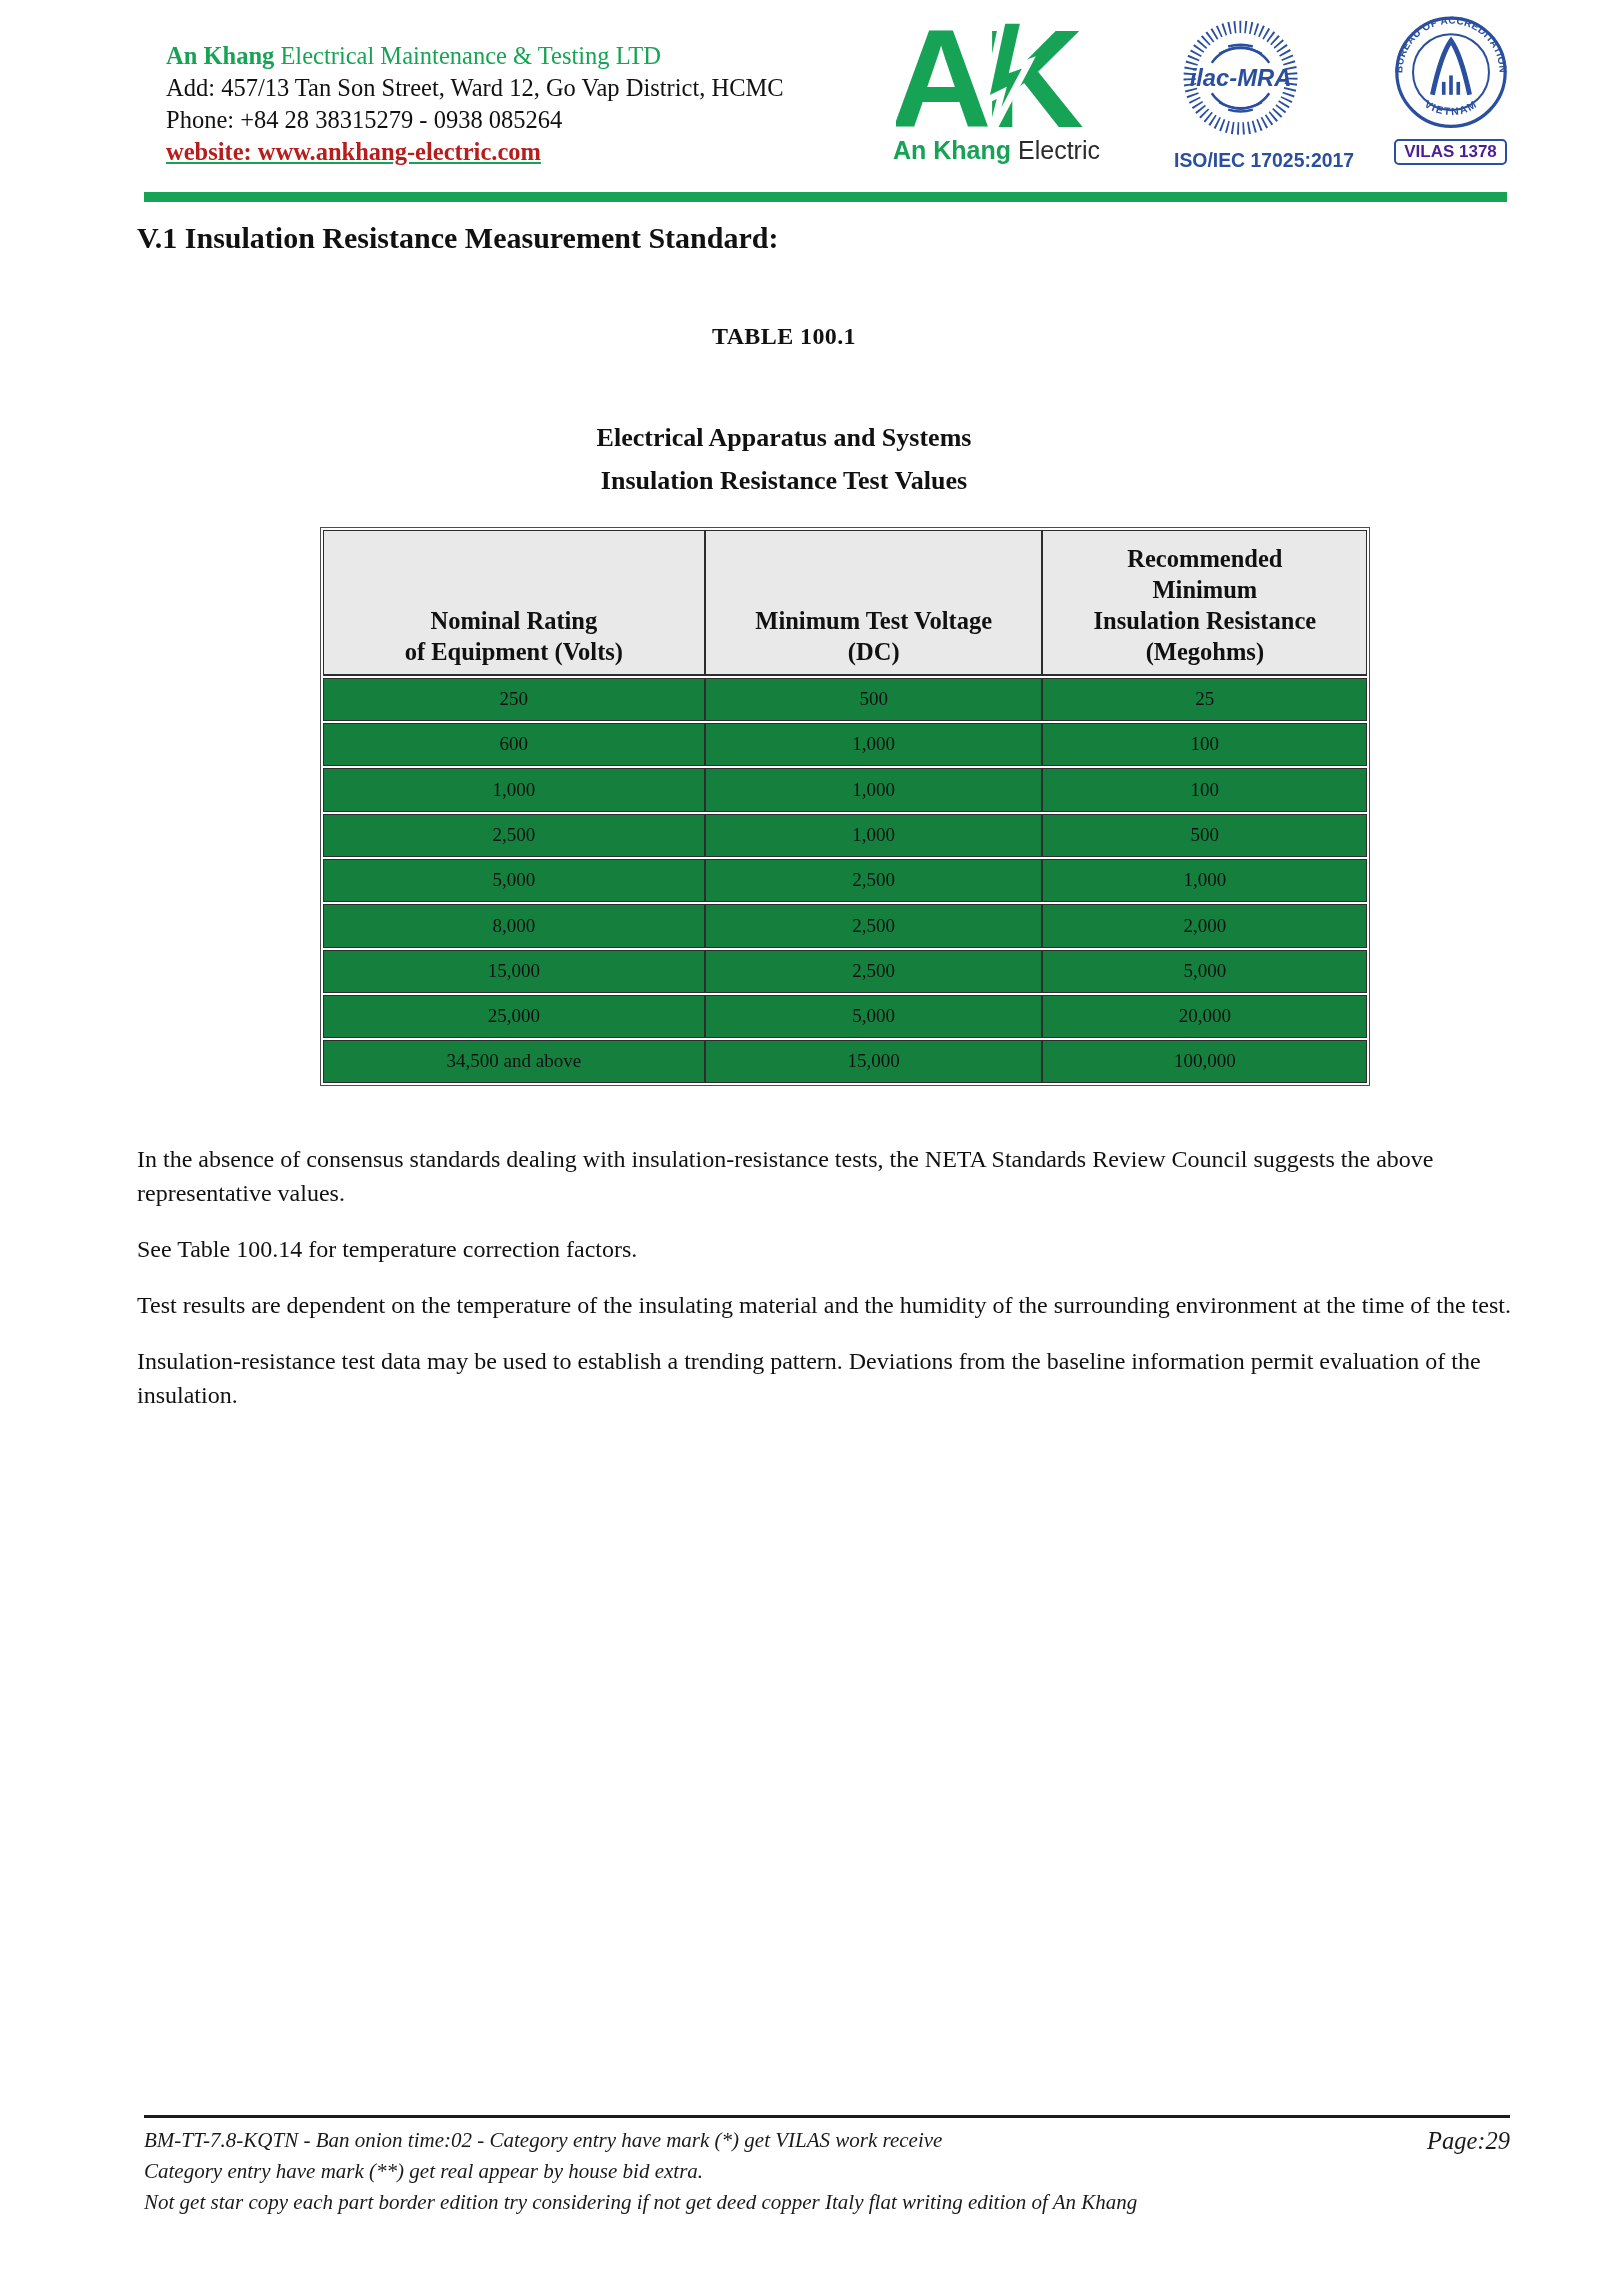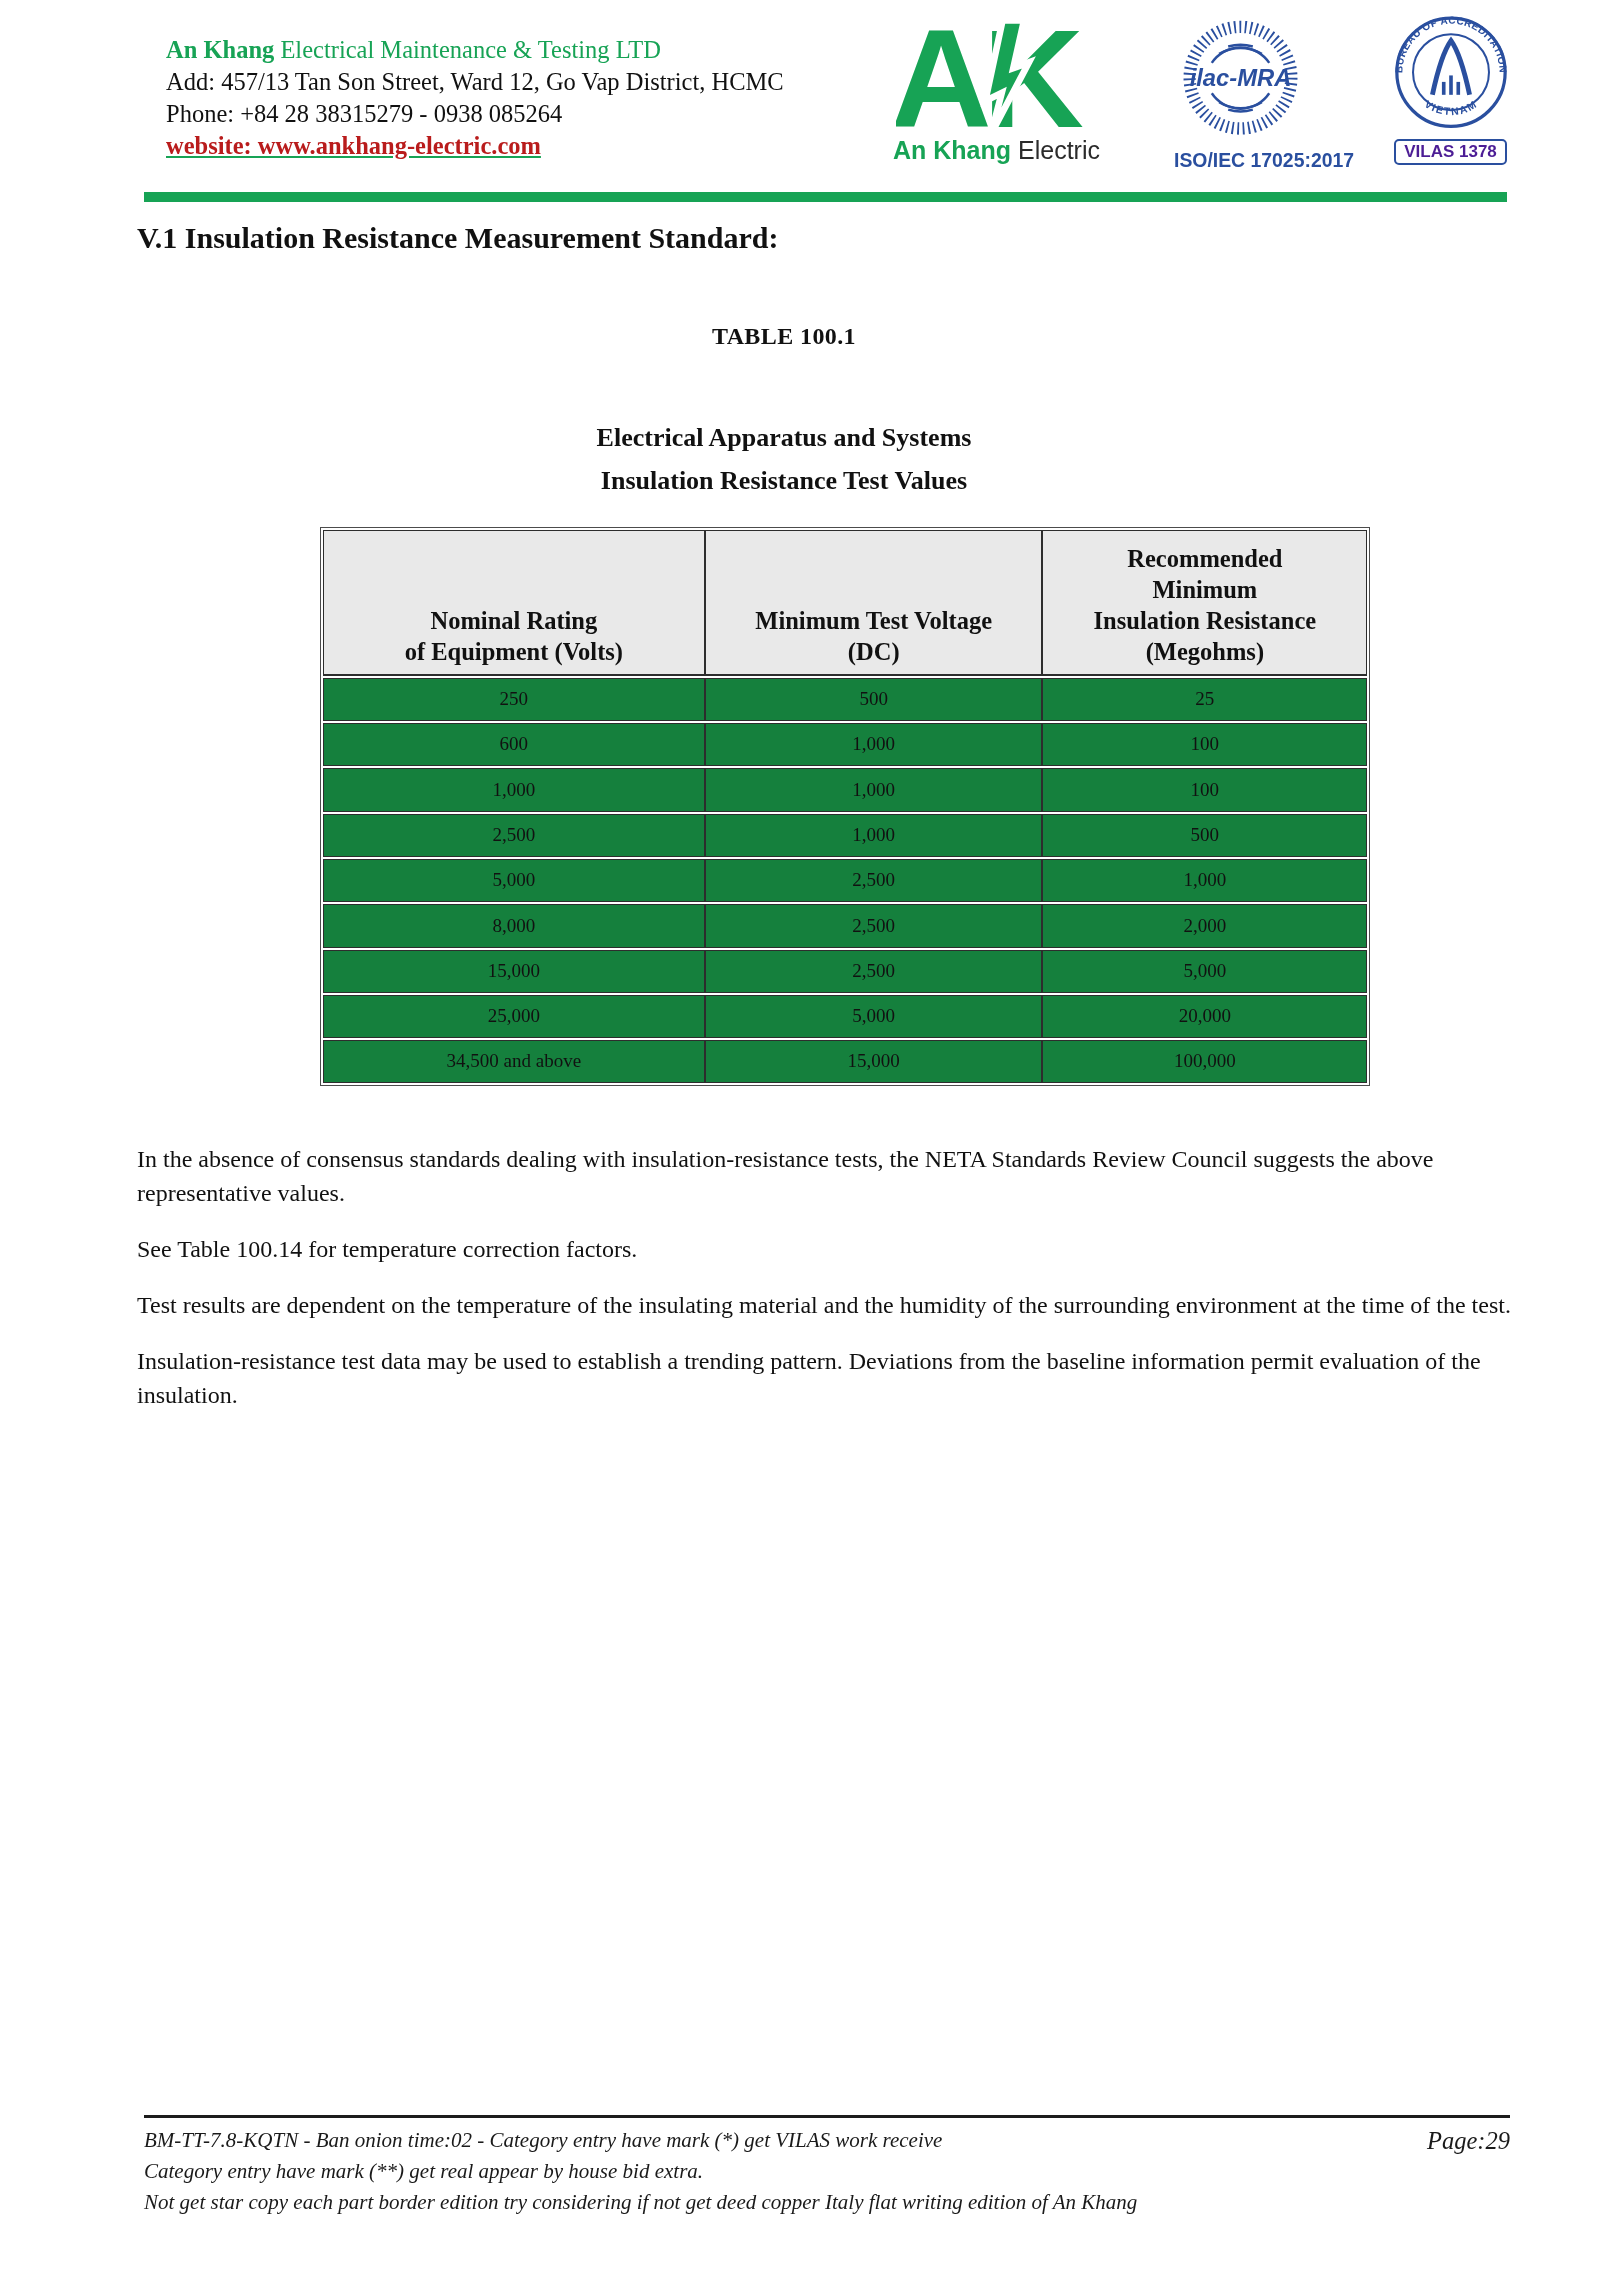--- a/index.html
+++ b/index.html
@@ -7,21 +7,21 @@
     position:relative;
     width:1623px;height:2295px;
     margin:0 auto;
     background:#ffffff;
     font-family:"Liberation Serif","DejaVu Serif",serif;
     color:#111;
     overflow:hidden;
   }
   
   .header{position:relative;height:191px;}
-  .company-block{position:absolute;left:166px;top:34px;font-size:24.5px;line-height:32px;white-space:nowrap;}
+  .company-block{position:absolute;left:166px;top:40px;font-size:24.5px;line-height:32px;white-space:nowrap;}
   .company-name{color:#17a355;}
   .company-name .b{font-weight:bold;}
   .addr,.phone{color:#111;}
   .website{color:#b91c1c;font-weight:bold;text-decoration:underline;text-decoration-color:#17a355;cursor:pointer;}
   .logo-block{position:absolute;left:893px;top:22px;width:205px;text-align:center;}
   .logo-word{font-family:"Liberation Sans","DejaVu Sans",sans-serif;font-size:25px;margin-top:-1.7px;white-space:nowrap;}
   .logo-word .b{color:#17a355;font-weight:bold;}
   .logo-word .r{color:#2b2b2b;font-weight:500;margin-top:39px;}
   .ilac-block{position:absolute;left:1174px;top:17px;width:132px;text-align:center;}
   .iso-caption{font-family:"Liberation Sans","DejaVu Sans",sans-serif;font-weight:bold;color:#2a4f9f;font-size:19.4px;margin-top:5px;white-space:nowrap;}

